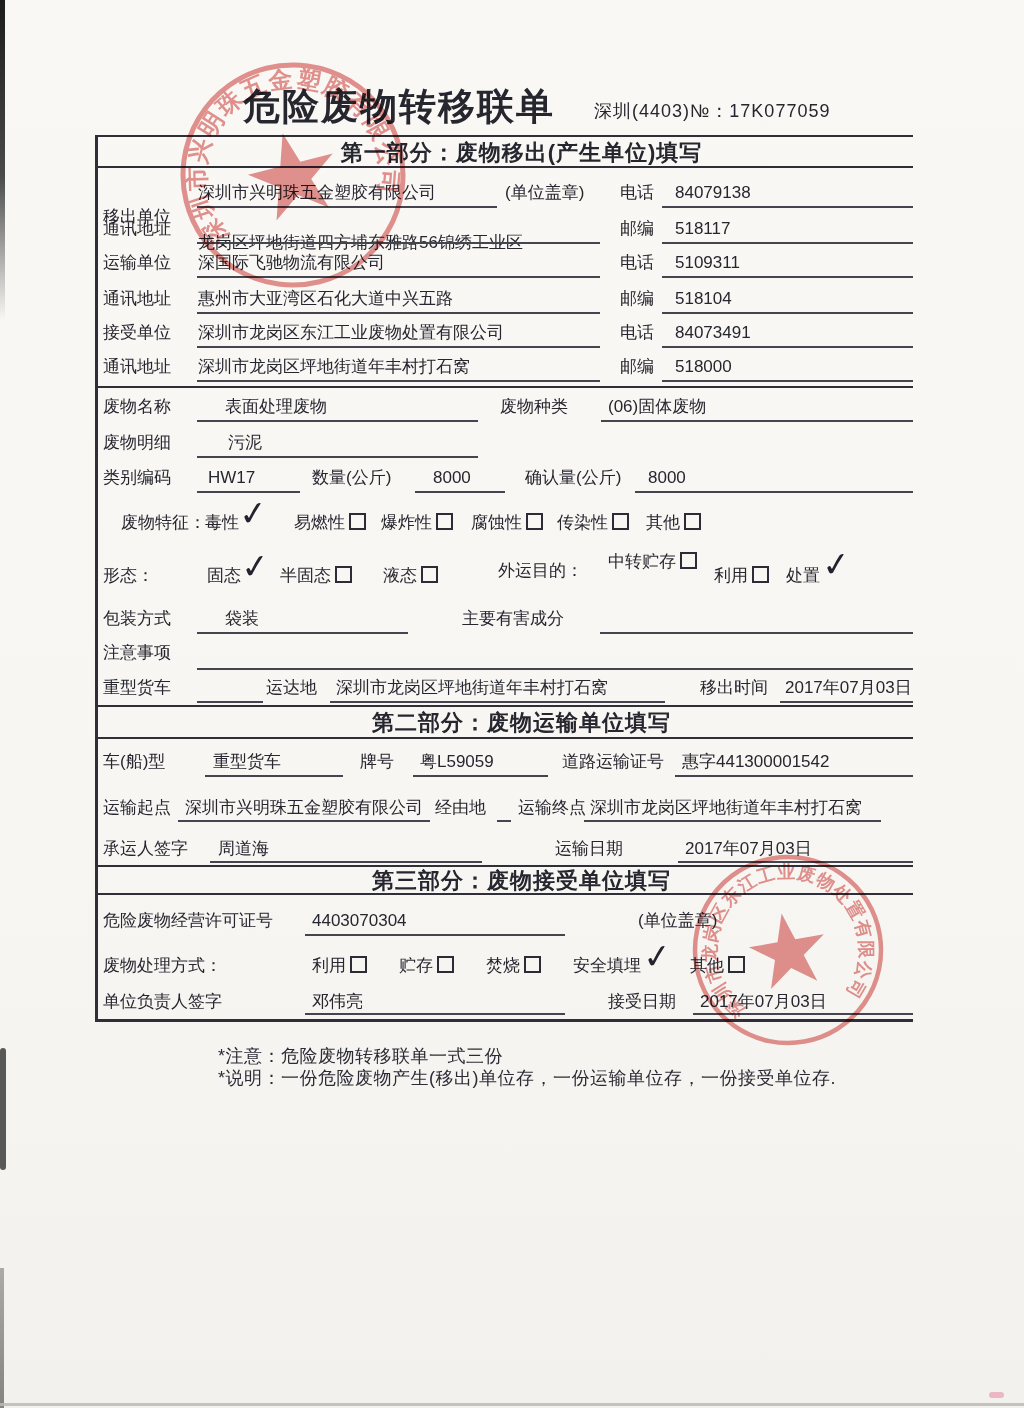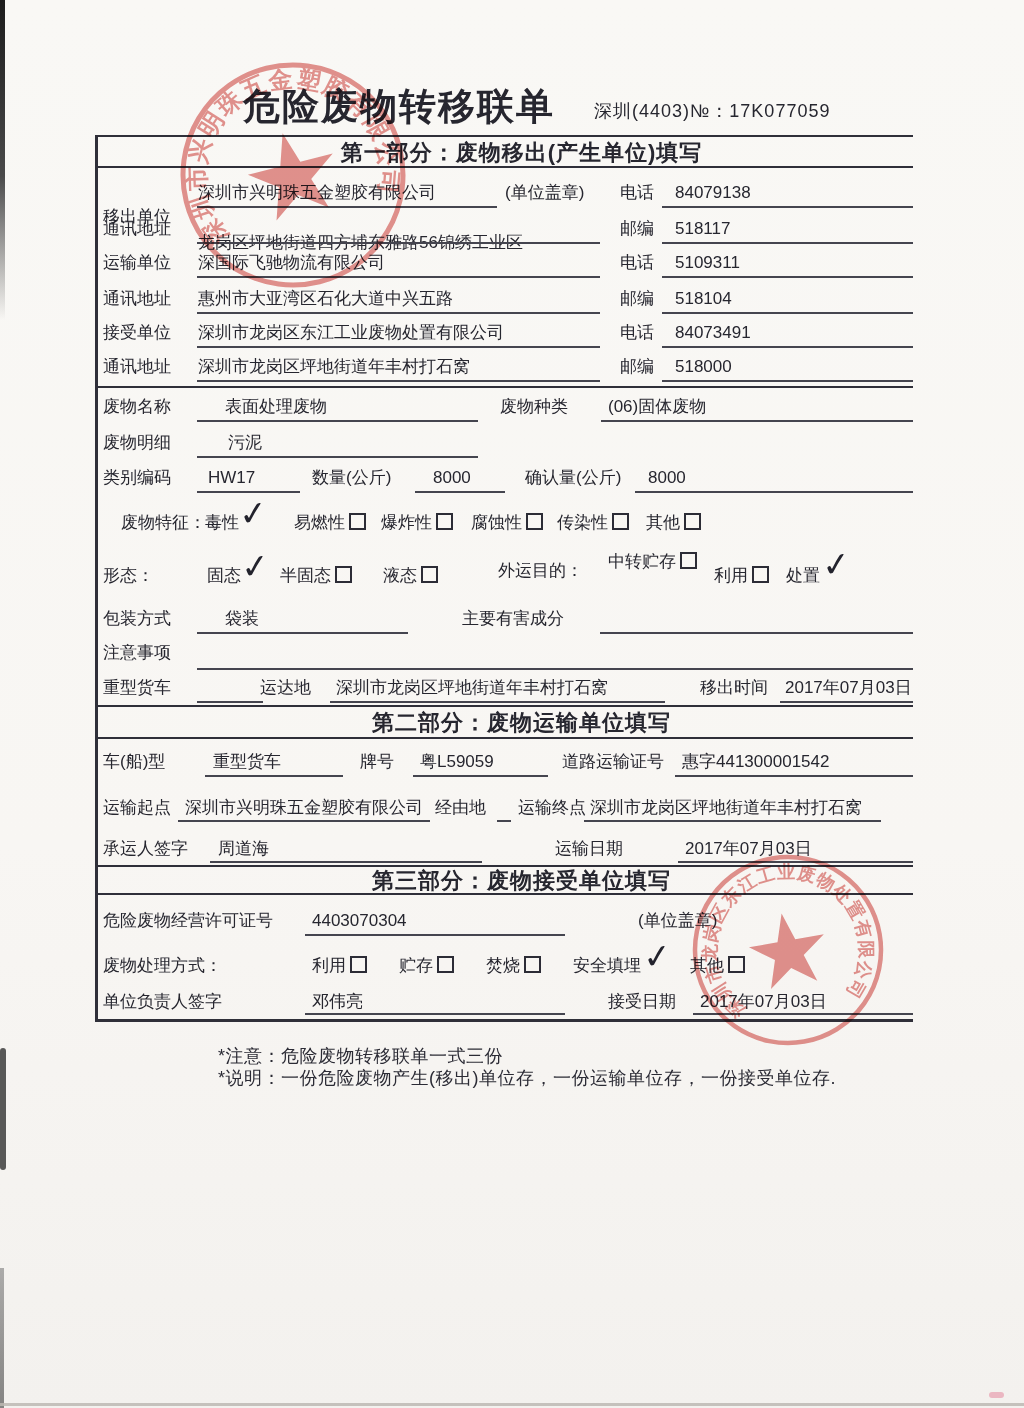--- a/index.html
+++ b/index.html
@@ -158,21 +158,21 @@
     </div>
 
     <div>
       <span class="t" style="left:103px;top:642px;">注意事项</span>
       <div class="u" style="left:197px;top:668px;width:716px;"></div>
     </div>
 
     <div>
       <span class="t" style="left:103px;top:677px;">重型货车</span>
       <div class="u" style="left:197px;top:701px;width:66px;"></div>
-      <span class="t" style="left:260px;top:677px;">运达地</span>
+      <span class="t" style="left:266px;top:677px;">运达地</span>
       <span class="t" style="left:336px;top:677px;">深圳市龙岗区坪地街道年丰村打石窝</span>
       <div class="u" style="left:330px;top:701px;width:335px;"></div>
       <span class="t" style="left:700px;top:677px;">移出时间</span>
       <span class="t" style="left:785px;top:677px;">2017年07月03日</span>
       <div class="u" style="left:780px;top:701px;width:133px;"></div>
     </div>
   </div>
 
   <div>
     <div class="sec-title" style="top:708px;">第二部分：废物运输单位填写</div>

